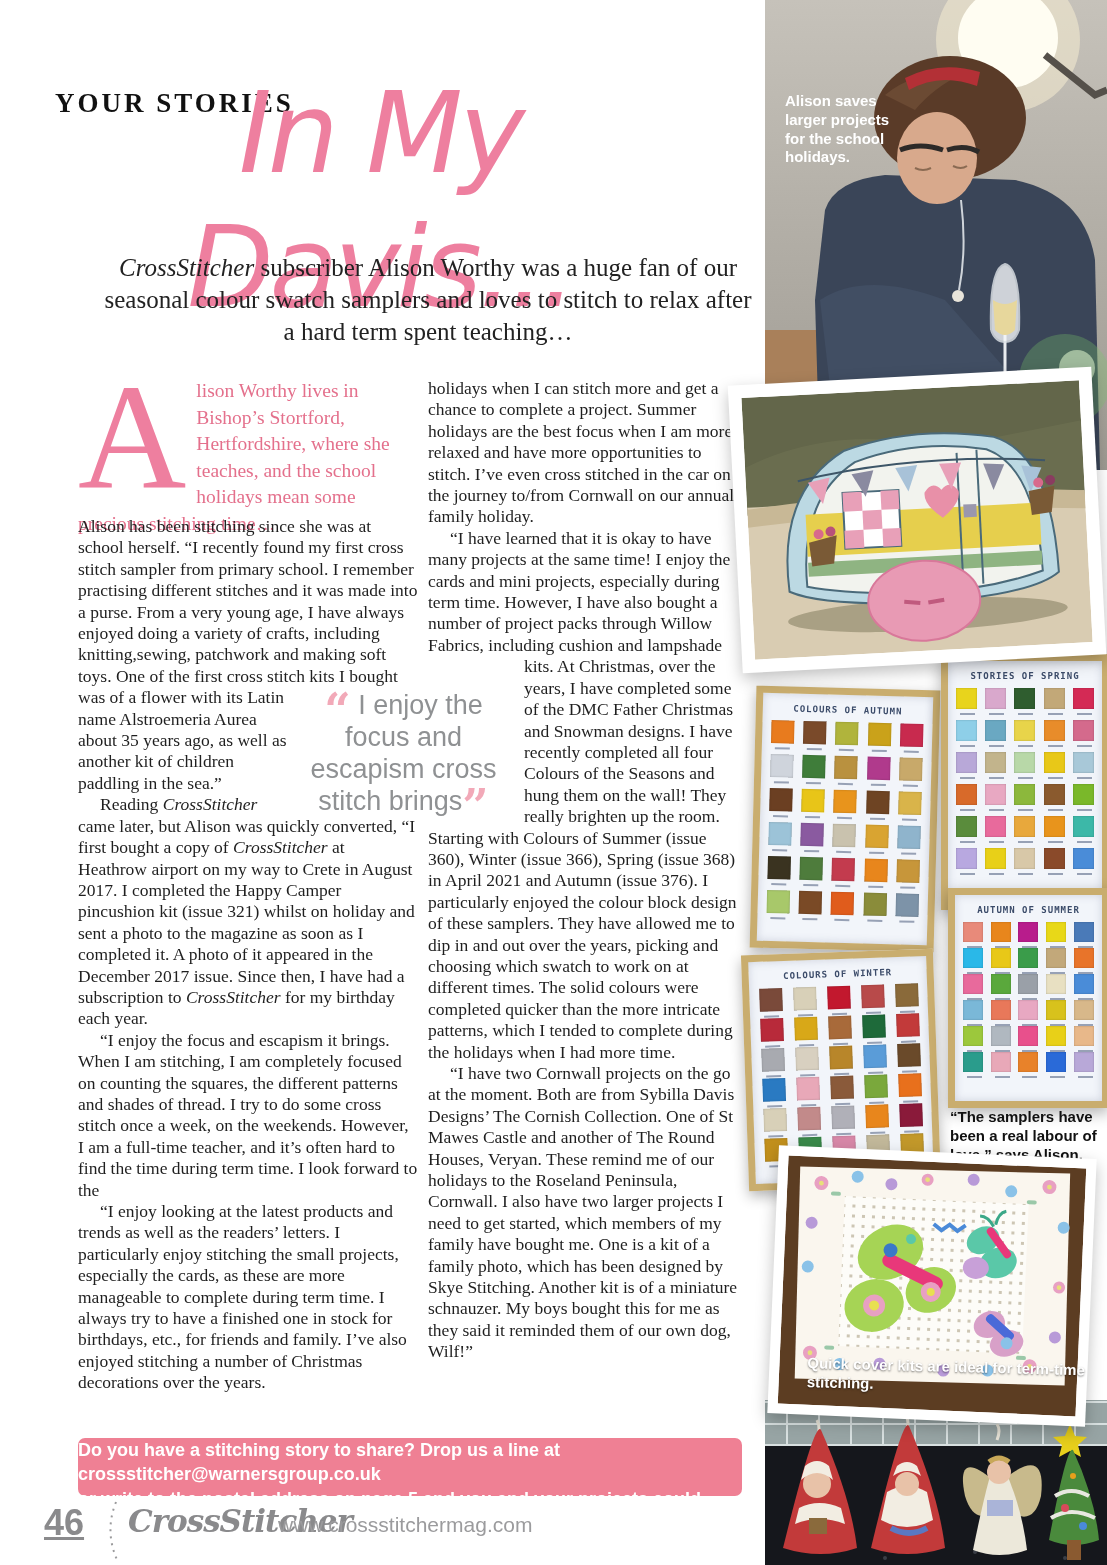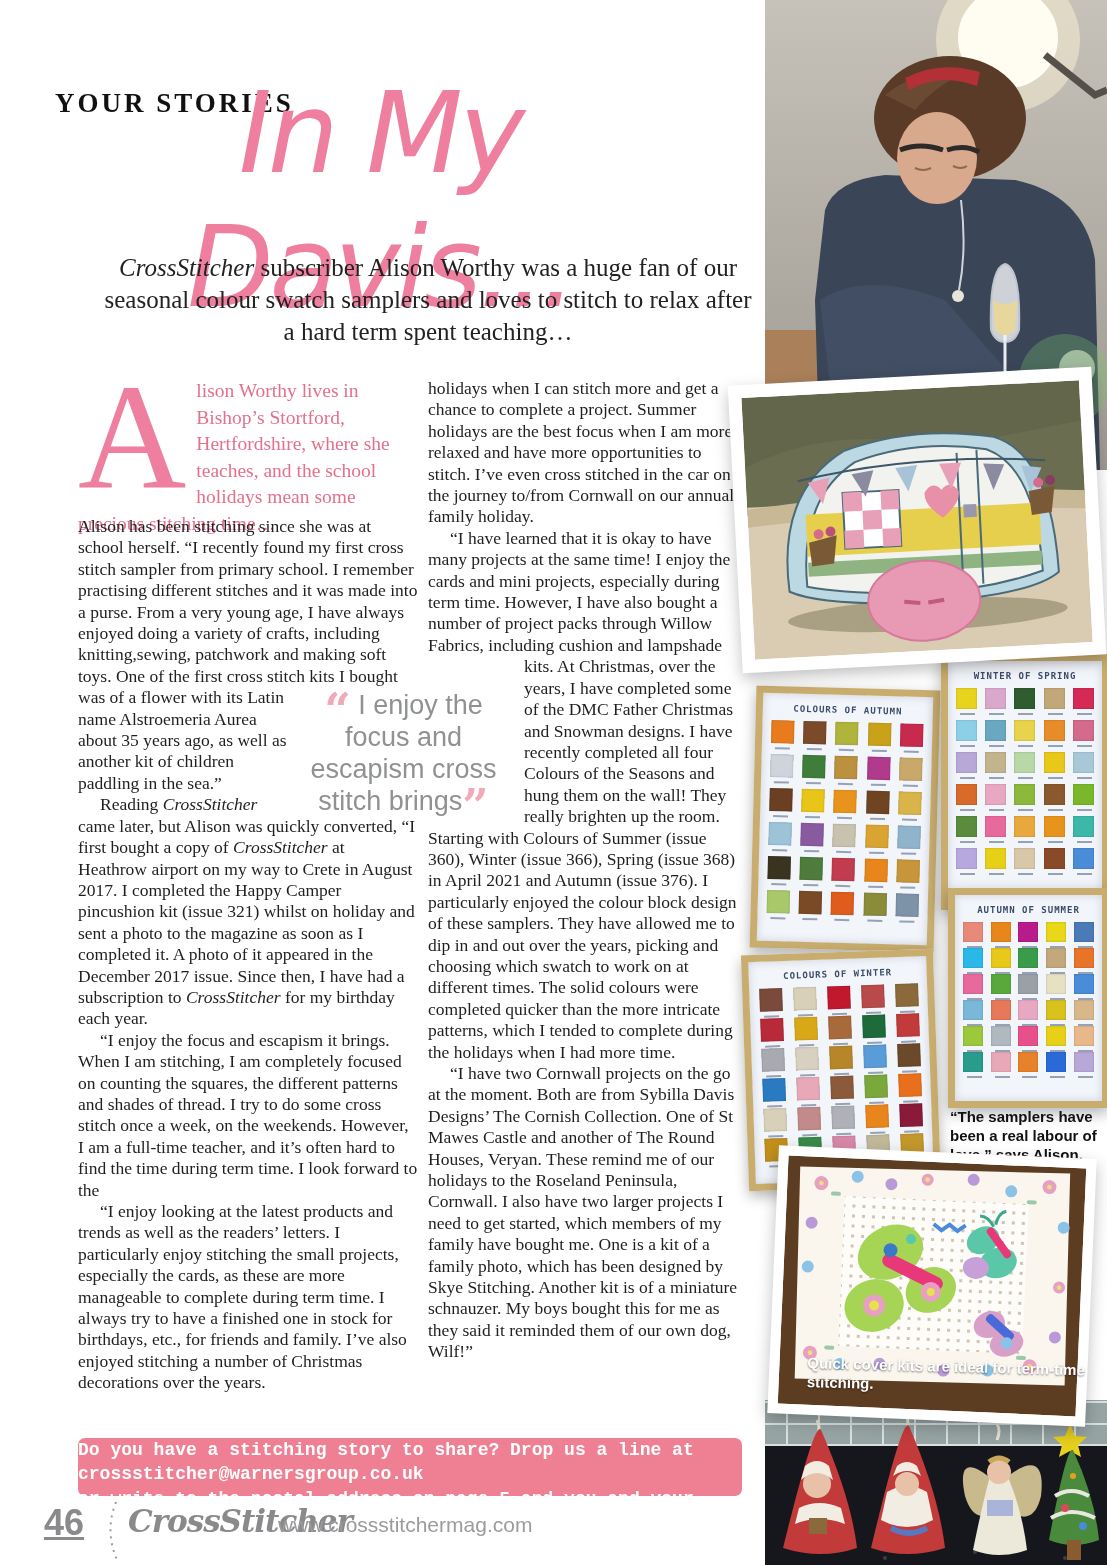--- a/index.html
+++ b/index.html
@@ -28,21 +28,21 @@
 
   
   .pullquote { left:296px; top:690px; width:215px; text-align:center;
                font-family:"Liberation Sans", sans-serif; font-weight:300;
                font-size:27px; line-height:1.18; color:#8f9193; z-index:5; }
   .pullquote .qmark { color:#f2a9b8; font-size:46px; font-family:"DejaVu Serif", serif; font-weight:700; line-height:0; vertical-align:-12px; }
 
   
   .banner { left:78px; top:1438px; width:664px; height:58px; background:#ef8094; border-radius:7px;
             display:flex; flex-direction:column; justify-content:space-between; align-items:center;
-            font-family:Liberation Mono, monospace; font-weight:700; color:#ffffff; font-size:18px; line-height:1.35; }
+            font-family:Liberation Sans, sans-serif; font-weight:700; color:#ffffff; font-size:18px; line-height:1.35; }
 
   
   .pagenum { left:44px; top:1502px; font-family:"Liberation Sans", sans-serif; font-size:36px; font-weight:700; color:#8a8a8c;text-decoration:underline; }
   .footer-divider { left:104px; top:1500px; }
   .logo { left:128px; top:1503px; font-family:"DejaVu Serif", serif; font-style:italic; font-weight:700; font-size:31px; color:#8a8a8c; letter-spacing:-1px; }
   .site-url { left:278px; top:1513px; font-family:"Liberation Sans", sans-serif; font-size:21px; color:#9b9b9d; }
 
   
   .rail { left:765px; top:0; width:342px; height:1565px; }
   .rail > * { position:absolute; }
@@ -149,20 +149,21 @@
       <path d="M0,430 Q80,385 210,412 L230,470 L0,470 Z" fill="#efece4"></path>
       <rect x="0" y="438" width="60" height="32" fill="#e8e2d2"></rect>
       <rect x="2" y="444" width="14" height="20" fill="#d84a5a"></rect>
       <rect x="18" y="446" width="12" height="18" fill="#5a9cd8"></rect>
       <path d="M240,330 l0,90 m-16,6 a16,6 0 1 0 32,0 a16,6 0 1 0 -32,0" stroke="#e9ecef" stroke-width="3" fill="none"></path>
       <path d="M226,330 q-2,-62 14,-66 q16,4 14,66 q-4,12 -14,12 q-10,0 -14,-12" fill="#f4f6f8" opacity="0.8" stroke="#dfe4e8" stroke-width="2"></path>
       <path d="M228,300 q12,8 24,0 l-2,30 q-10,10 -20,0 Z" fill="#e7d79c"></path>
       <circle cx="300" cy="380" r="46" fill="#7ac86a" opacity="0.30"></circle>
       <circle cx="312" cy="368" r="18" fill="#d9f0c8" opacity="0.6"></circle>
     </svg>
+    <div class="abs photo-caption alison-caption">Alison saves larger projects for the school holidays.</div>
   </div>
 
   <div class="polaroid caravan">
     <svg viewBox="0 0 338 262">
       <rect width="338" height="118" fill="#63664a"></rect>
       <path d="M0,70 Q90,30 200,60 L338,40 L338,118 L0,118 Z" fill="#6f735390"></path>
       <rect y="110" width="338" height="152" fill="#d9ccb2"></rect>
       <path d="M0,112 Q170,96 338,110 L338,128 Q170,116 0,130 Z" fill="#c8b896"></path>
       <ellipse cx="175" cy="226" rx="140" ry="16" fill="#7a7456" opacity="0.5"></ellipse>
       <path d="M38,196 Q30,96 100,58 Q170,36 250,52 Q306,72 308,190 Q280,212 170,214 Q70,212 38,196 Z" fill="#bcd9e3" stroke="#4a6a7a" stroke-width="2"></path>
@@ -232,21 +233,21 @@
         <div class="sw" style="background: rgb(232, 134, 28);"></div>
         <div class="sw" style="background: rgb(199, 150, 58);"></div>
         <div class="sw" style="background: rgb(168, 200, 106);"></div>
         <div class="sw" style="background: rgb(122, 74, 38);"></div>
         <div class="sw" style="background: rgb(224, 92, 28);"></div>
         <div class="sw" style="background: rgb(138, 140, 58);"></div>
         <div class="sw" style="background: rgb(125, 147, 168);"></div>
       </div>
   </div>
   <div class="sampler spring">
-    <div class="sampler-title">WINTER OF SPRING</div>
+    <div class="sampler-title">STORIES OF SPRING</div>
     <div class="sampler-grid">
         <div class="sw" style="background: rgb(232, 212, 28);"></div>
         <div class="sw" style="background: rgb(217, 168, 204);"></div>
         <div class="sw" style="background: rgb(47, 93, 47);"></div>
         <div class="sw" style="background: rgb(194, 168, 120);"></div>
         <div class="sw" style="background: rgb(212, 42, 85);"></div>
         <div class="sw" style="background: rgb(142, 207, 232);"></div>
         <div class="sw" style="background: rgb(106, 168, 194);"></div>
         <div class="sw" style="background: rgb(232, 212, 74);"></div>
         <div class="sw" style="background: rgb(232, 140, 42);"></div>

